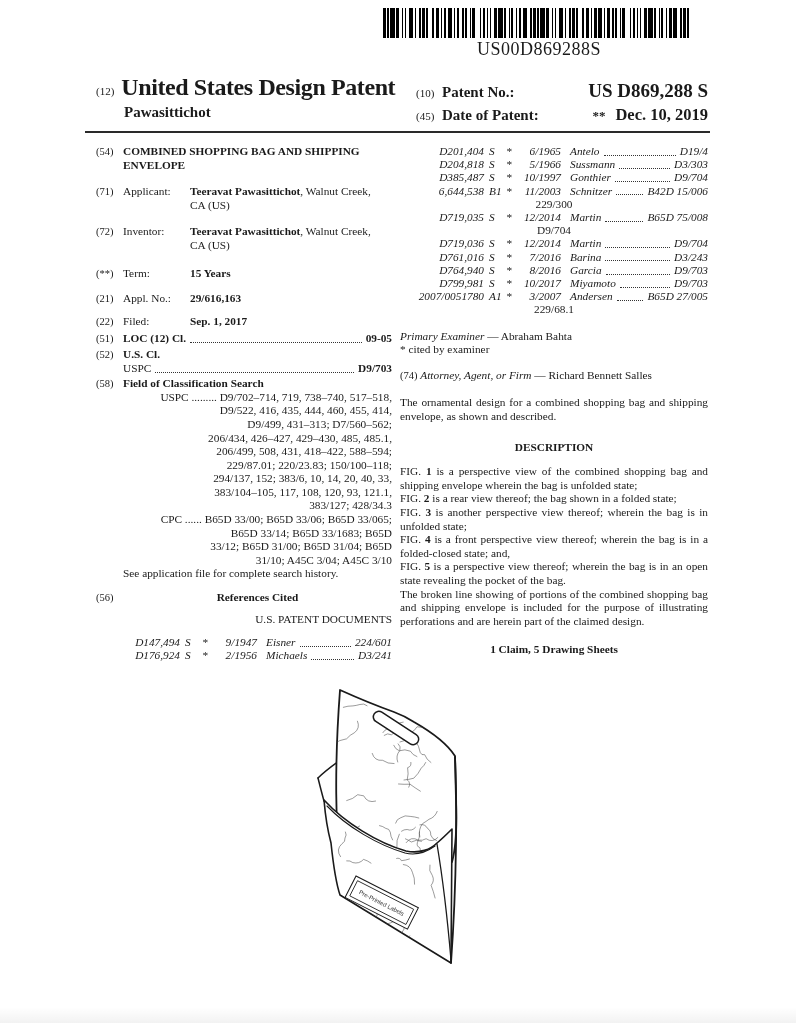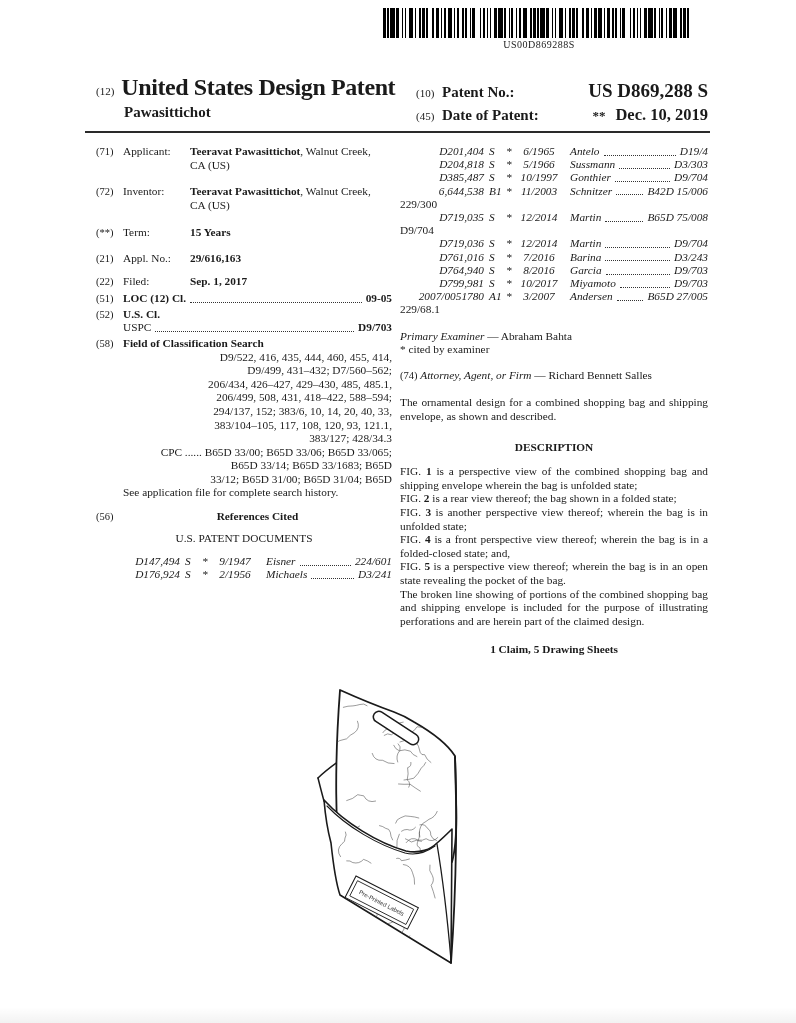--- a/index.html
+++ b/index.html
@@ -7,21 +7,21 @@
     position:relative;width:796px;height:1023px;background:#fff;overflow:hidden;
     font-family:"Liberation Serif","DejaVu Serif",serif;color:#1a1a1a;
   }
   .page::after{content:"";position:absolute;left:0;right:0;bottom:0;height:16px;
     background:linear-gradient(to bottom,rgba(0,0,0,0),rgba(0,0,0,0.05));pointer-events:none;}
 
   
   .barcode-wrap{position:absolute;left:383px;top:8px;width:312px;text-align:center;}
   .barcode-bars{display:flex;height:30px;align-items:stretch;}
   .barcode-bars div{height:100%;}
-  .barcode-text{font-size:10px;letter-spacing:.5px;margin-top:1px;}
+  .barcode-text{font-size:18px;letter-spacing:.5px;margin-top:1px;}
 
   
   .hdr-tag{font-size:11px;}
   .hdr-left{position:absolute;left:96px;top:74px;width:330px;}
   .hdr-title-row{display:flex;align-items:baseline;gap:7px;}
   .hdr-title{font-size:24px;font-weight:bold;letter-spacing:-0.4px;white-space:nowrap;}
   .hdr-inventor{font-size:15px;font-weight:bold;margin:3px 0 0 28px;}
   .hdr-right{position:absolute;left:416px;top:80px;width:292px;}
   .hdr-row{display:flex;align-items:baseline;margin-bottom:3px;}
   .hdr-row .hdr-tag{width:26px;}
@@ -37,33 +37,33 @@
   .col-right{left:400px;width:308px;}
 
   .field{display:grid;grid-template-columns:27px 1fr;margin-bottom:11px;}
   .fld-tag{font-size:10.5px;}
   .b{font-weight:bold;}
   .i{font-style:italic;}
   .lv{display:grid;grid-template-columns:67px 1fr;}
   .dotlead{flex:1;border-bottom:1.4px dotted #333;align-self:flex-end;margin:0 4px 2.5px 4px;min-width:10px;}
   .flexline{display:flex;}
   .rline{text-align:right;}
-  .center{text-align:center;}
+  .center{text-align:right;}
   .just{text-align:justify;}
 
   
   .ref-row{display:flex;white-space:nowrap;line-height:13.2px;font-style:italic;}
   .r-num{text-align:right;}
   .col-right .r-num{width:84px;}
   .refs-left .r-num{width:62px;}
   .r-kind{width:17px;padding-left:5px;}
   .r-star{width:11px;}
-  .r-date{width:44px;text-align:center;margin-right:9px;}
+  .r-date{width:44px;text-align:right;margin-right:9px;}
   .r-class{white-space:nowrap;}
-  .r-cont{text-align:left;line-height:13.2px;}
+  .r-cont{text-align:center;line-height:13.2px;}
 
   .sec-heading{font-weight:bold;text-align:center;}
   .figure-box{position:absolute;left:278px;top:668px;width:334px;height:344px;}
   .figure-box svg{width:100%;height:100%;}
   .fig-label-text{font-family:"Liberation Sans","DejaVu Sans",sans-serif;fill:#333;}
 </style>
 </head>
 <body>
 
 <div class="page">
@@ -234,20 +234,24 @@
       <span class="hdr-tag">(45)</span>
       <span class="hdr-label">Date of Patent:</span>
       <span class="hdr-stars">**</span>
       <span class="hdr-val-date">Dec. 10, 2019</span>
     </div>
   </div>
   <div class="hdr-rule"></div>
 
   <div class="col col-left">
 
+    <div class="field" style="margin-bottom:13px">
+      <span class="fld-tag">(54)</span>
+      <span class="b">COMBINED SHOPPING BAG AND SHIPPING ENVELOPE</span>
+    </div>
 
     <div class="field" style="margin-bottom:13px">
       <span class="fld-tag">(71)</span>
       <span class="lv">
         <span>Applicant:</span>
         <span><span class="b">Teeravat Pawasittichot</span><span>, Walnut Creek,</span><br><span>CA (US)</span></span>
       </span>
     </div>
 
     <div class="field" style="margin-bottom:14px">
@@ -301,32 +305,35 @@
           <span class="b">D9/703</span>
         </span>
       </span>
     </div>
 
     <div class="field" style="margin-bottom:10px">
       <span class="fld-tag">(58)</span>
       <span>
         <span class="b">Field of Classification Search</span>
         <div id="f58-uspc">
+            <div class="rline">USPC ......... D9/702–714, 719, 738–740, 517–518,</div>
             <div class="rline">D9/522, 416, 435, 444, 460, 455, 414,</div>
-            <div class="rline">D9/499, 431–432; D7/560–562;</div>
+            <div class="rline">D9/499, 431–313; D7/560–562;</div>
             <div class="rline">206/434, 426–427, 429–430, 485, 485.1,</div>
             <div class="rline">206/499, 508, 431, 418–422, 588–594;</div>
+            <div class="rline">229/87.01; 220/23.83; 150/100–118;</div>
             <div class="rline">294/137, 152; 383/6, 10, 14, 20, 40, 33,</div>
             <div class="rline">383/104–105, 117, 108, 120, 93, 121.1,</div>
             <div class="rline">383/127; 428/34.3</div>
           </div>
         <div id="f58-cpc">
             <div class="rline">CPC ...... B65D 33/00; B65D 33/06; B65D 33/065;</div>
             <div class="rline">B65D 33/14; B65D 33/1683; B65D</div>
             <div class="rline">33/12; B65D 31/00; B65D 31/04; B65D</div>
+            <div class="rline">31/10; A45C 3/04; A45C 3/10</div>
           </div>
         <div>See application file for complete search history.</div>
       </span>
     </div>
 
     <div class="field" style="margin-bottom:8px">
       <span class="fld-tag">(56)</span>
       <span class="sec-heading">References Cited</span>
     </div>
     <div class="center" style="margin-bottom:10px">U.S. PATENT DOCUMENTS</div>

